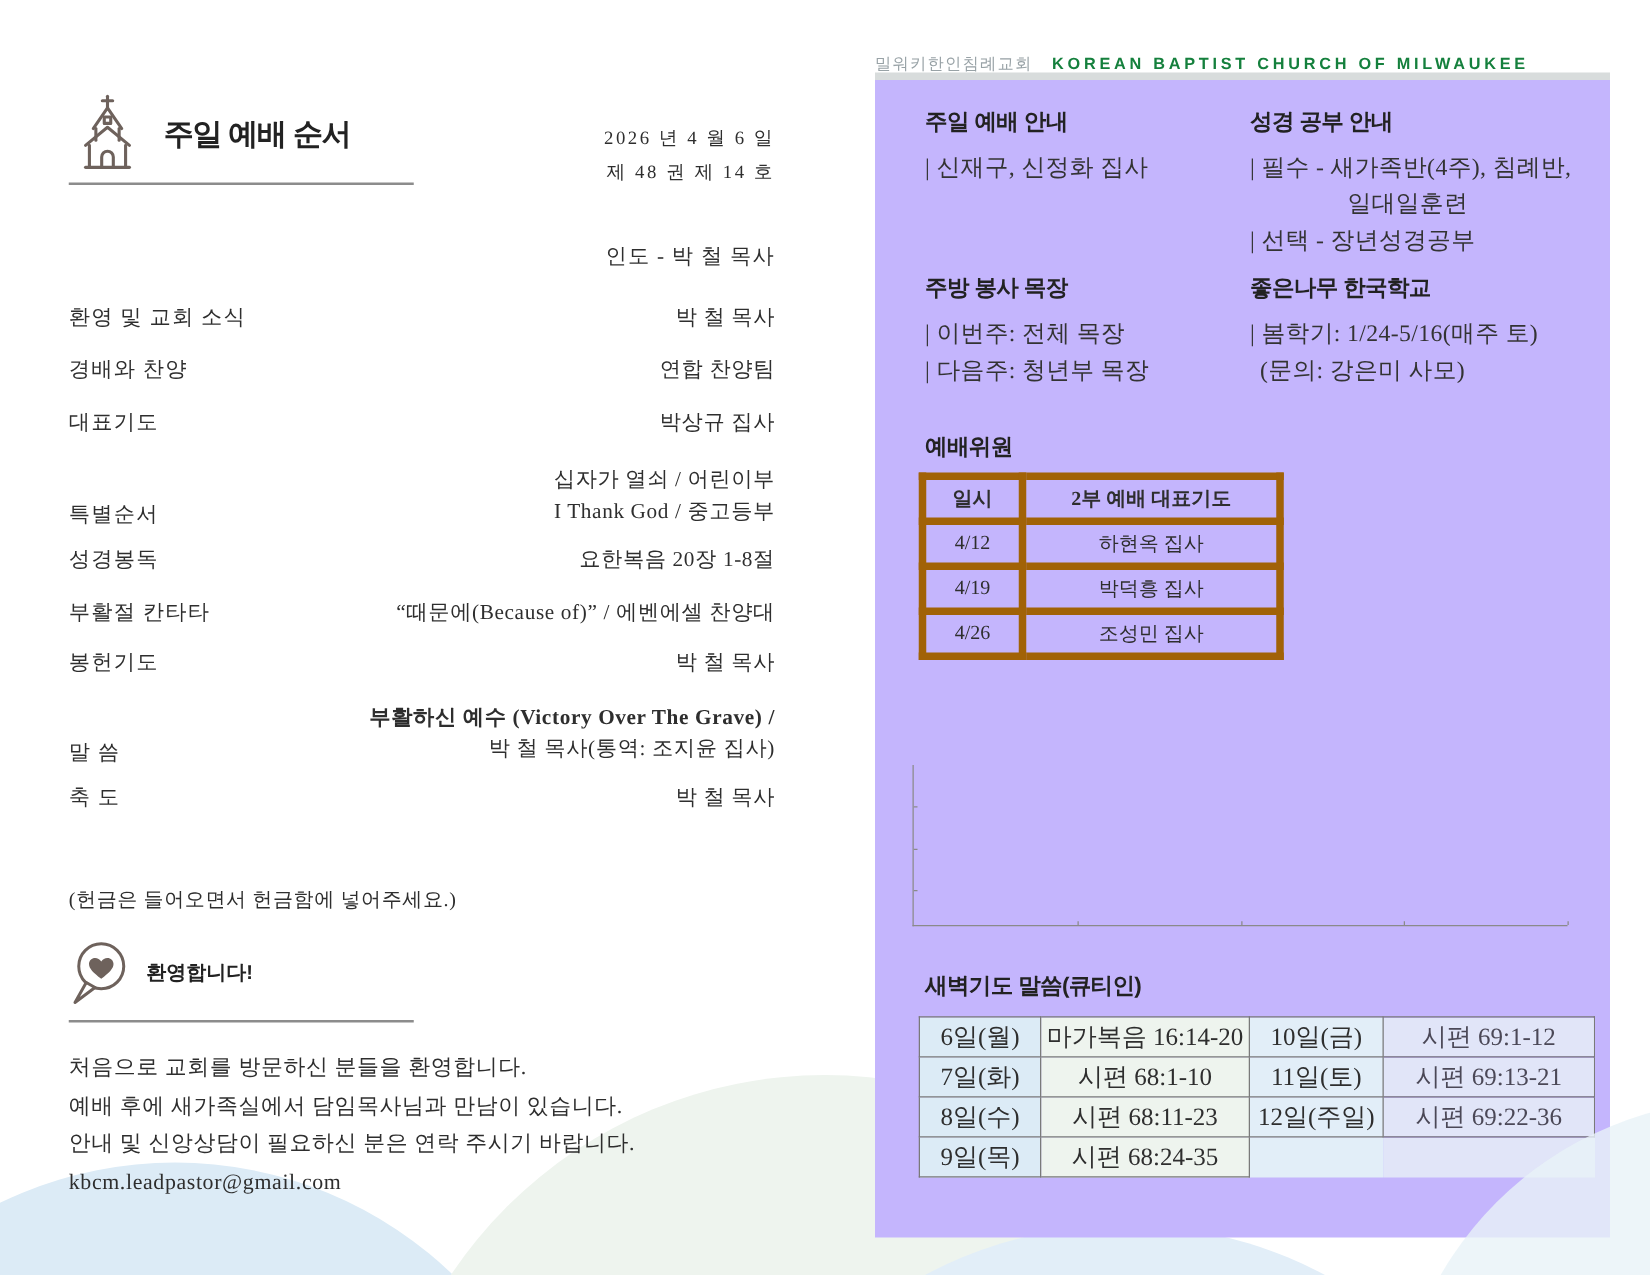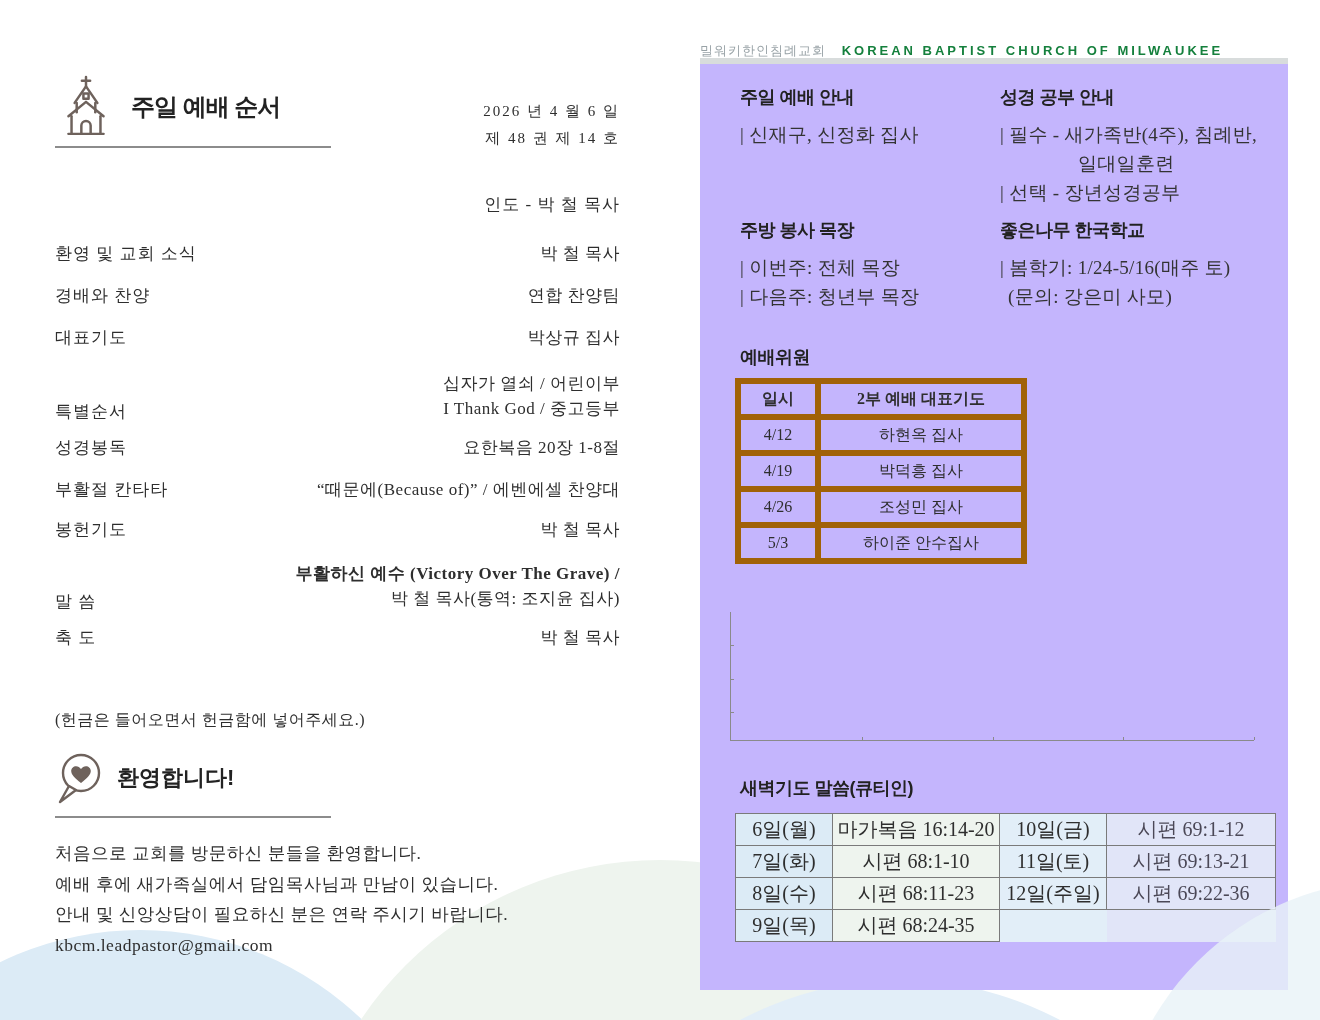--- a/index.html
+++ b/index.html
@@ -25,21 +25,21 @@
   .row{display:flex;justify-content:space-between;align-items:flex-end;margin-bottom:24px;font-size:17px;line-height:18px;}
   .row.double{align-items:flex-end;margin-bottom:18px;}
   .row.mb22{margin-bottom:22px;}
   .row .lbl{white-space:nowrap;letter-spacing:1px;}
   .row .val{text-align:right;letter-spacing:.5px;}
   .row.double .val{line-height:25px;}
   .bold{font-weight:bold;}
   .offer-note{position:absolute;left:55px;top:710px;font-size:16px;z-index:3;letter-spacing:.5px;}
   .welcome-head{position:absolute;left:55px;top:752px;display:flex;align-items:center;z-index:3;}
   .heart-svg{width:50px;height:52px;}
-  .welcome-title{font-family:"Liberation Sans",sans-serif;font-weight:bold;font-size:22px;color:#222;margin-left:12px;}
+  .welcome-title{font-family:"Liberation Sans",sans-serif;font-weight:bold;font-size:16px;color:#222;margin-left:12px;}
   .welcome-lines{position:absolute;left:55px;top:838px;width:600px;font-size:17.5px;line-height:30.5px;z-index:3;letter-spacing:.5px;}
   
   .r-header{position:absolute;left:700px;top:42px;z-index:3;font-family:"Liberation Sans",sans-serif;font-size:13px;white-space:nowrap;}
   .r-header .ko{color:#98a2a6;letter-spacing:1px;}
   .r-header .en{color:#15803d;letter-spacing:3px;margin-left:12px;font-weight:bold;}
   .r-strip{position:absolute;left:700px;top:58px;width:588px;height:6px;background:#d8dcdc;z-index:3;}
   .panel{position:absolute;left:700px;top:64px;width:588px;height:926px;background:#c4b5fd;z-index:1;}
   .sec{position:absolute;width:280px;}
   .sec-title{font-family:"Liberation Sans",sans-serif;font-weight:bold;font-size:18px;color:#222;margin-bottom:11px;letter-spacing:-.5px;}
   .sec-line{font-size:19px;line-height:29px;color:#333;letter-spacing:.3px;}
@@ -206,24 +206,20 @@
         <td>하현옥 집사</td>
       </tr>
       <tr>
         <td>4/19</td>
         <td>박덕흥 집사</td>
       </tr>
       <tr>
         <td>4/26</td>
         <td>조성민 집사</td>
       </tr>
-      <tr>
-        <td>5/3</td>
-        <td>하이준 안수집사</td>
-      </tr>
     </tbody>
       </table>
 
     <div class="axes">
       <div class="tick v" style="top:26%;"></div>
       <div class="tick v" style="top:52%;"></div>
       <div class="tick v" style="top:78%;"></div>
       <div class="tick h" style="left:25%;"></div>
       <div class="tick h" style="left:50%;"></div>
       <div class="tick h" style="left:75%;"></div>

